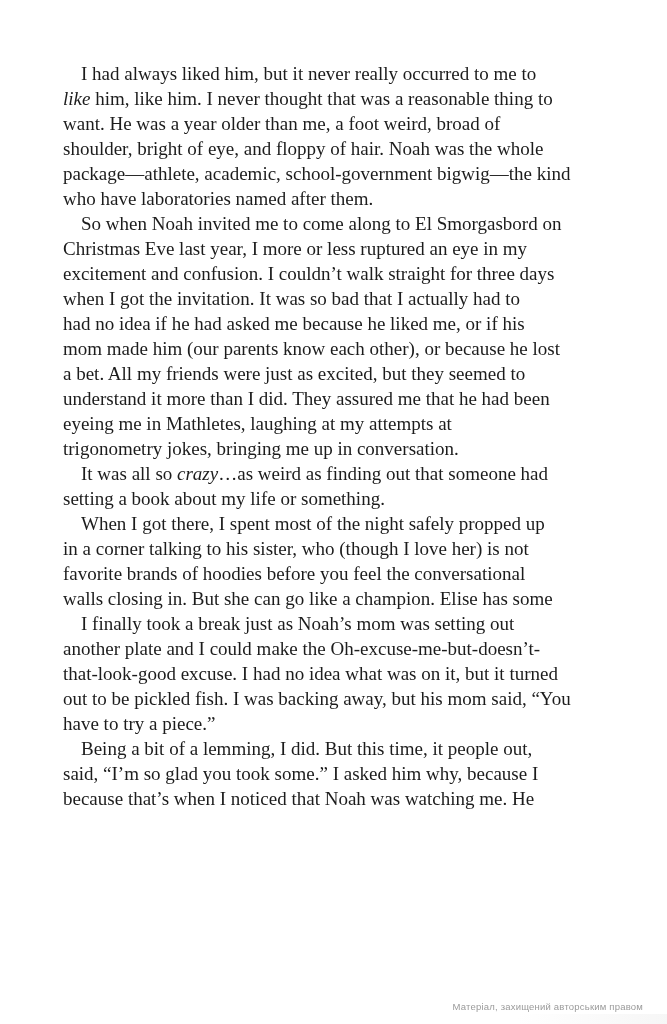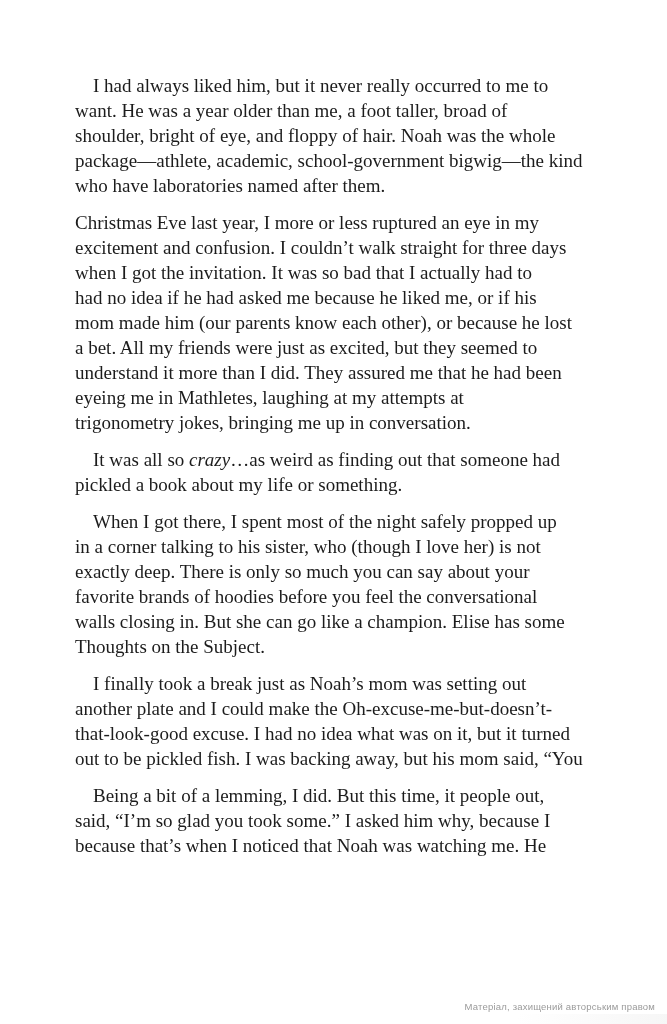--- a/index.html
+++ b/index.html
@@ -18,35 +18,35 @@
     position: absolute;
     left: 63px;
     top: 61px;
     width: 548px;
     font-family: "Liberation Serif", "DejaVu Serif", serif;
     font-size: 19px;
     line-height: 25px;
     color: #1c1c1c;
   }
   .paragraph {
-    margin: 12px;
+    margin: 0;
   }
   .line {
     white-space: nowrap;
   }
   .line.indent {
     padding-left: 18px;
   }
   .line i {
     font-style: italic;
   }
   .copyright {
     position: absolute;
     top: 1001px;
-    right: 12px;
+    right: 24px;
     font-family: "Liberation Sans", "DejaVu Sans", sans-serif;
     font-size: 9.5px;
     letter-spacing: 0.2px;
     color: #9a9a9a;
     text-align: right;
   }
   .corner-shade {
     position: absolute;
     right: 0;
     bottom: 0;
@@ -56,53 +56,54 @@
     opacity: 0.8;
   }
 </style>
 </head>
 <body>
 
 <div class="page">
   <div class="body-text" id="body-text">
       <div class="paragraph">
         <div class="line indent">I had always liked him, but it never really occurred to me to</div>
-        <div class="line">want. He was a year older than me, a foot taller, broad of</div>
+        <div class="line"><i>like</i> him, like him. I never thought that was a reasonable thing to</div>
+        <div class="line">want. He was a year older than me, a foot weird, broad of</div>
         <div class="line">shoulder, bright of eye, and floppy of hair. Noah was the whole</div>
         <div class="line">package—athlete, academic, school-government bigwig—the kind</div>
         <div class="line">who have laboratories named after them.</div>
       </div>
       <div class="paragraph">
+        <div class="line indent">So when Noah invited me to come along to El Smorgasbord on</div>
         <div class="line">Christmas Eve last year, I more or less ruptured an eye in my</div>
         <div class="line">excitement and confusion. I couldn’t walk straight for three days</div>
         <div class="line">when I got the invitation. It was so bad that I actually had to</div>
         <div class="line">had no idea if he had asked me because he liked me, or if his</div>
         <div class="line">mom made him (our parents know each other), or because he lost</div>
         <div class="line">a bet. All my friends were just as excited, but they seemed to</div>
         <div class="line">understand it more than I did. They assured me that he had been</div>
         <div class="line">eyeing me in Mathletes, laughing at my attempts at</div>
         <div class="line">trigonometry jokes, bringing me up in conversation.</div>
       </div>
       <div class="paragraph">
         <div class="line indent">It was all so <i>crazy</i>…as weird as finding out that someone had</div>
-        <div class="line">pickled a book about my life or something.</div>
+        <div class="line">setting a book about my life or something.</div>
       </div>
       <div class="paragraph">
         <div class="line indent">When I got there, I spent most of the night safely propped up</div>
         <div class="line">in a corner talking to his sister, who (though I love her) is not</div>
-        <div class="line">exactly deep. There is only so much you can say about your</div>
         <div class="line">favorite brands of hoodies before you feel the conversational</div>
         <div class="line">walls closing in. But she can go like a champion. Elise has some</div>
-        <div class="line">Thoughts on the Subject.</div>
       </div>
       <div class="paragraph">
         <div class="line indent">I finally took a break just as Noah’s mom was setting out</div>
         <div class="line">another plate and I could make the Oh-excuse-me-but-doesn’t-</div>
         <div class="line">that-look-good excuse. I had no idea what was on it, but it turned</div>
         <div class="line">out to be pickled fish. I was backing away, but his mom said, “You</div>
+        <div class="line">have to try a piece.”</div>
       </div>
       <div class="paragraph">
         <div class="line indent">Being a bit of a lemming, I did. But this time, it people out,</div>
         <div class="line">said, “I’m so glad you took some.” I asked him why, because I</div>
         <div class="line">because that’s when I noticed that Noah was watching me. He</div>
       </div>
     </div>
   <div class="copyright">Матеріал, захищений авторським правом</div>
   <div class="corner-shade"></div>
 </div>

